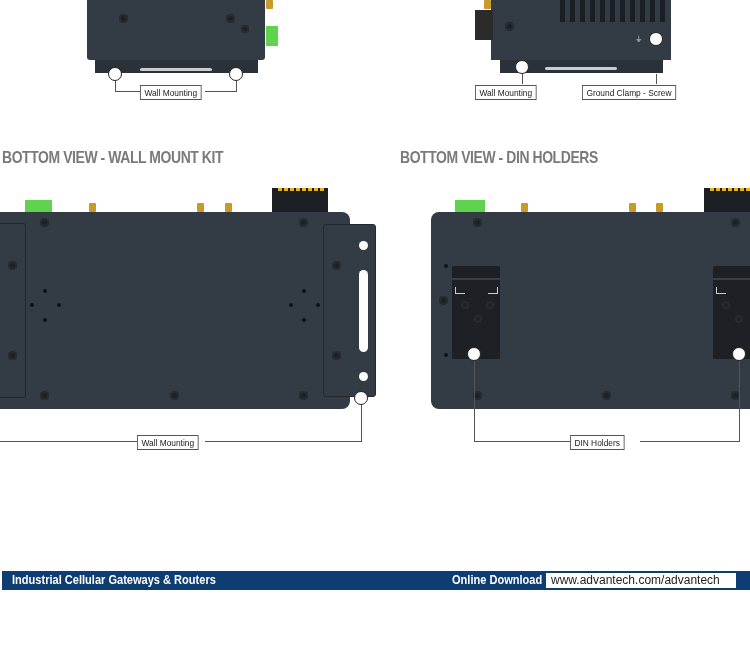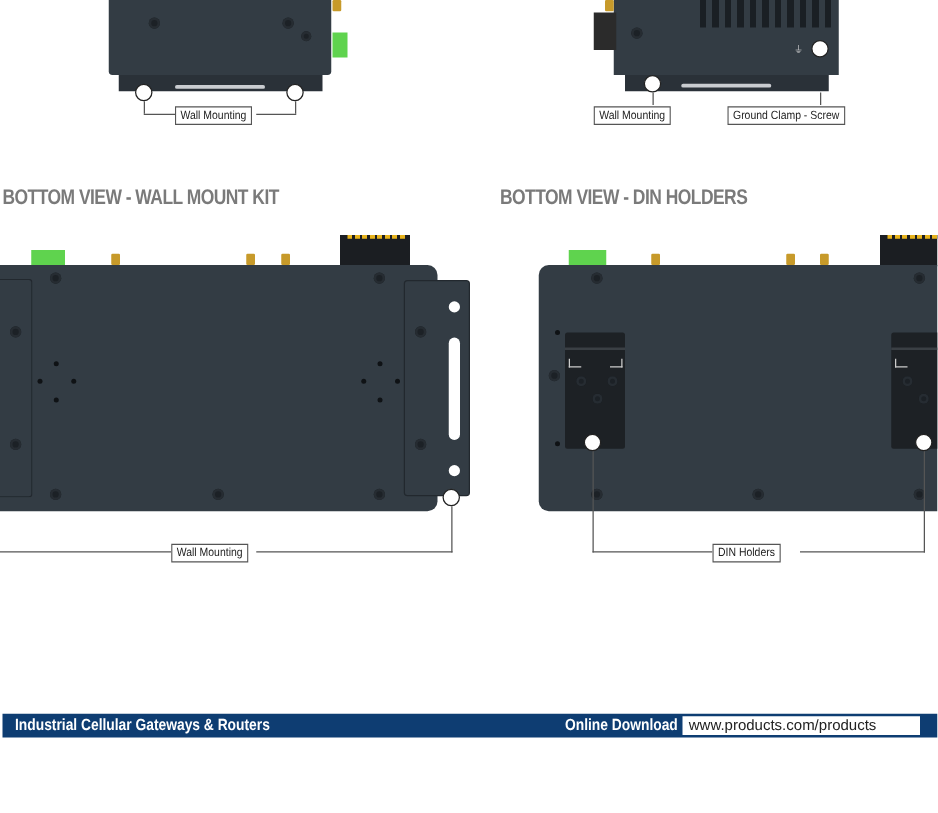--- a/index.html
+++ b/index.html
@@ -134,14 +134,14 @@
   <div class="line" style="left:474px; top:361px; width:1px; height:81px;"></div>
   <div class="line" style="left:739px; top:361px; width:1px; height:81px;"></div>
   <div class="line" style="left:474px; top:441px; width:96px; height:1px;"></div>
   <div class="line" style="left:640px; top:441px; width:100px; height:1px;"></div>
   <div class="label-box" style="left:570px; top:435px;">DIN Holders</div>
 </div>
 
 <div class="footer">
   <div class="footer-title">Industrial Cellular Gateways &amp; Routers</div>
   <div class="footer-dl">Online Download</div>
-  <div class="footer-url">www.products.com/products</div>
+  <div class="footer-url">www.advantech.com/advantech</div>
 </div>
 
 </body></html>

